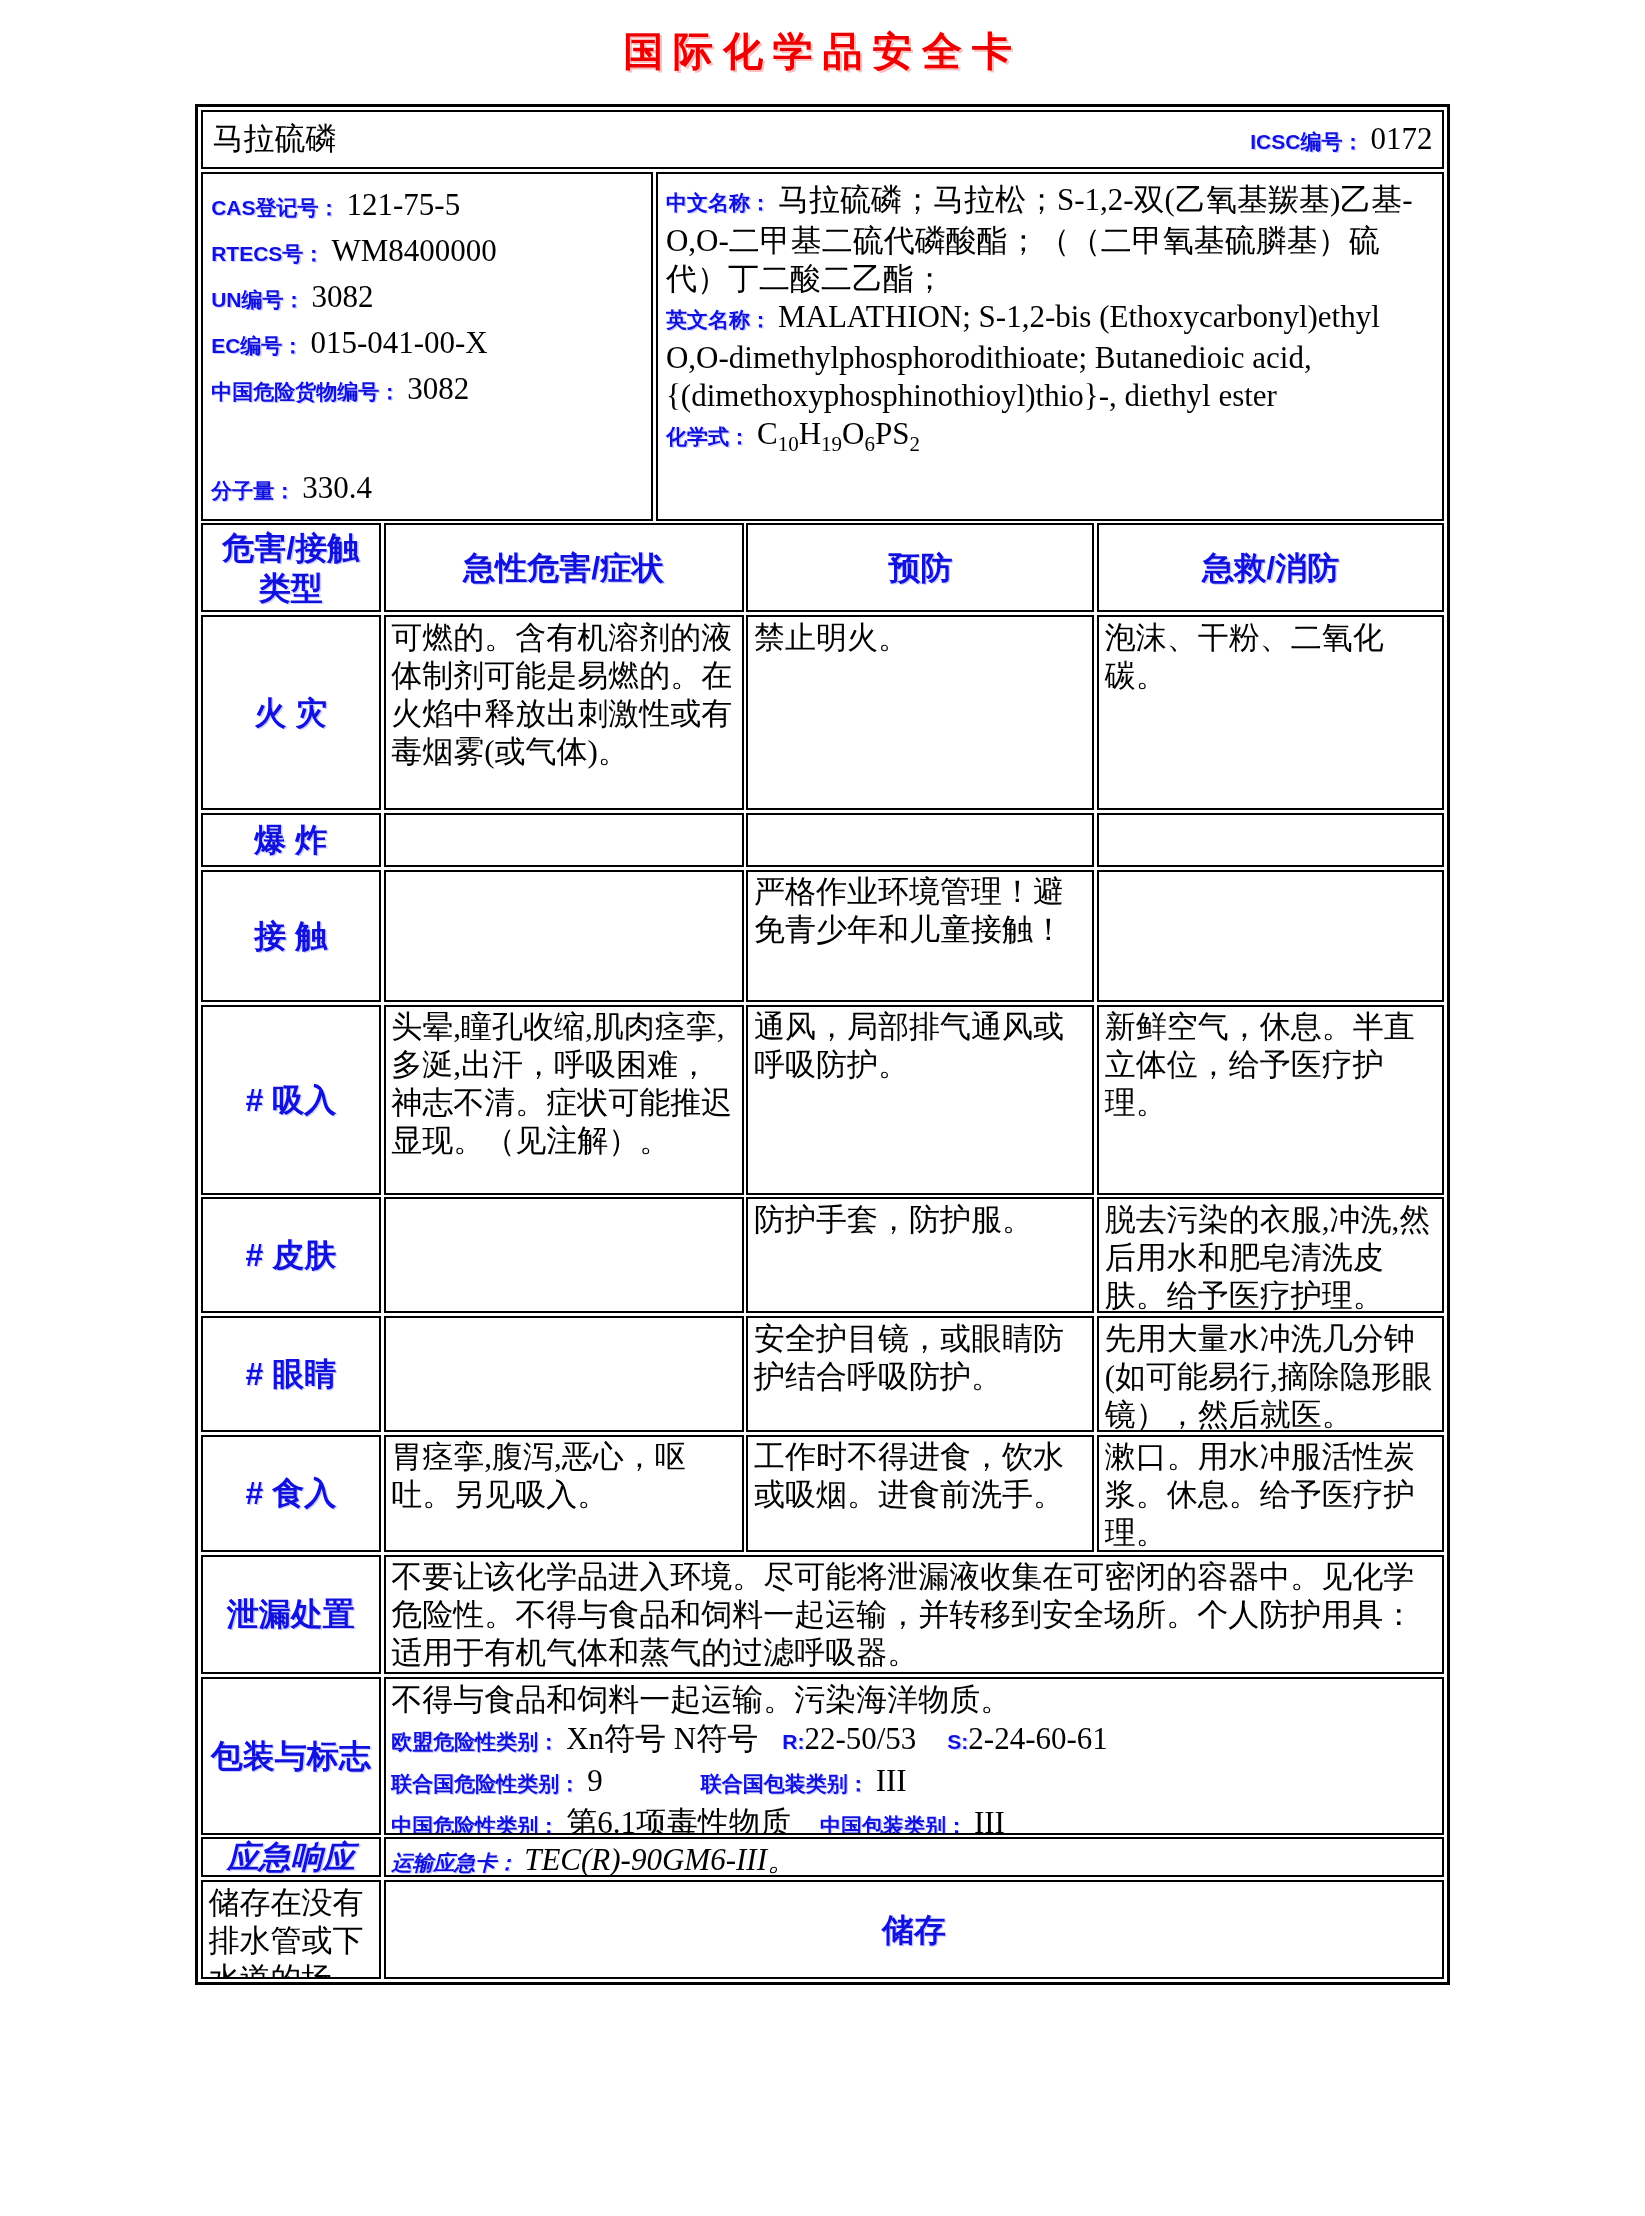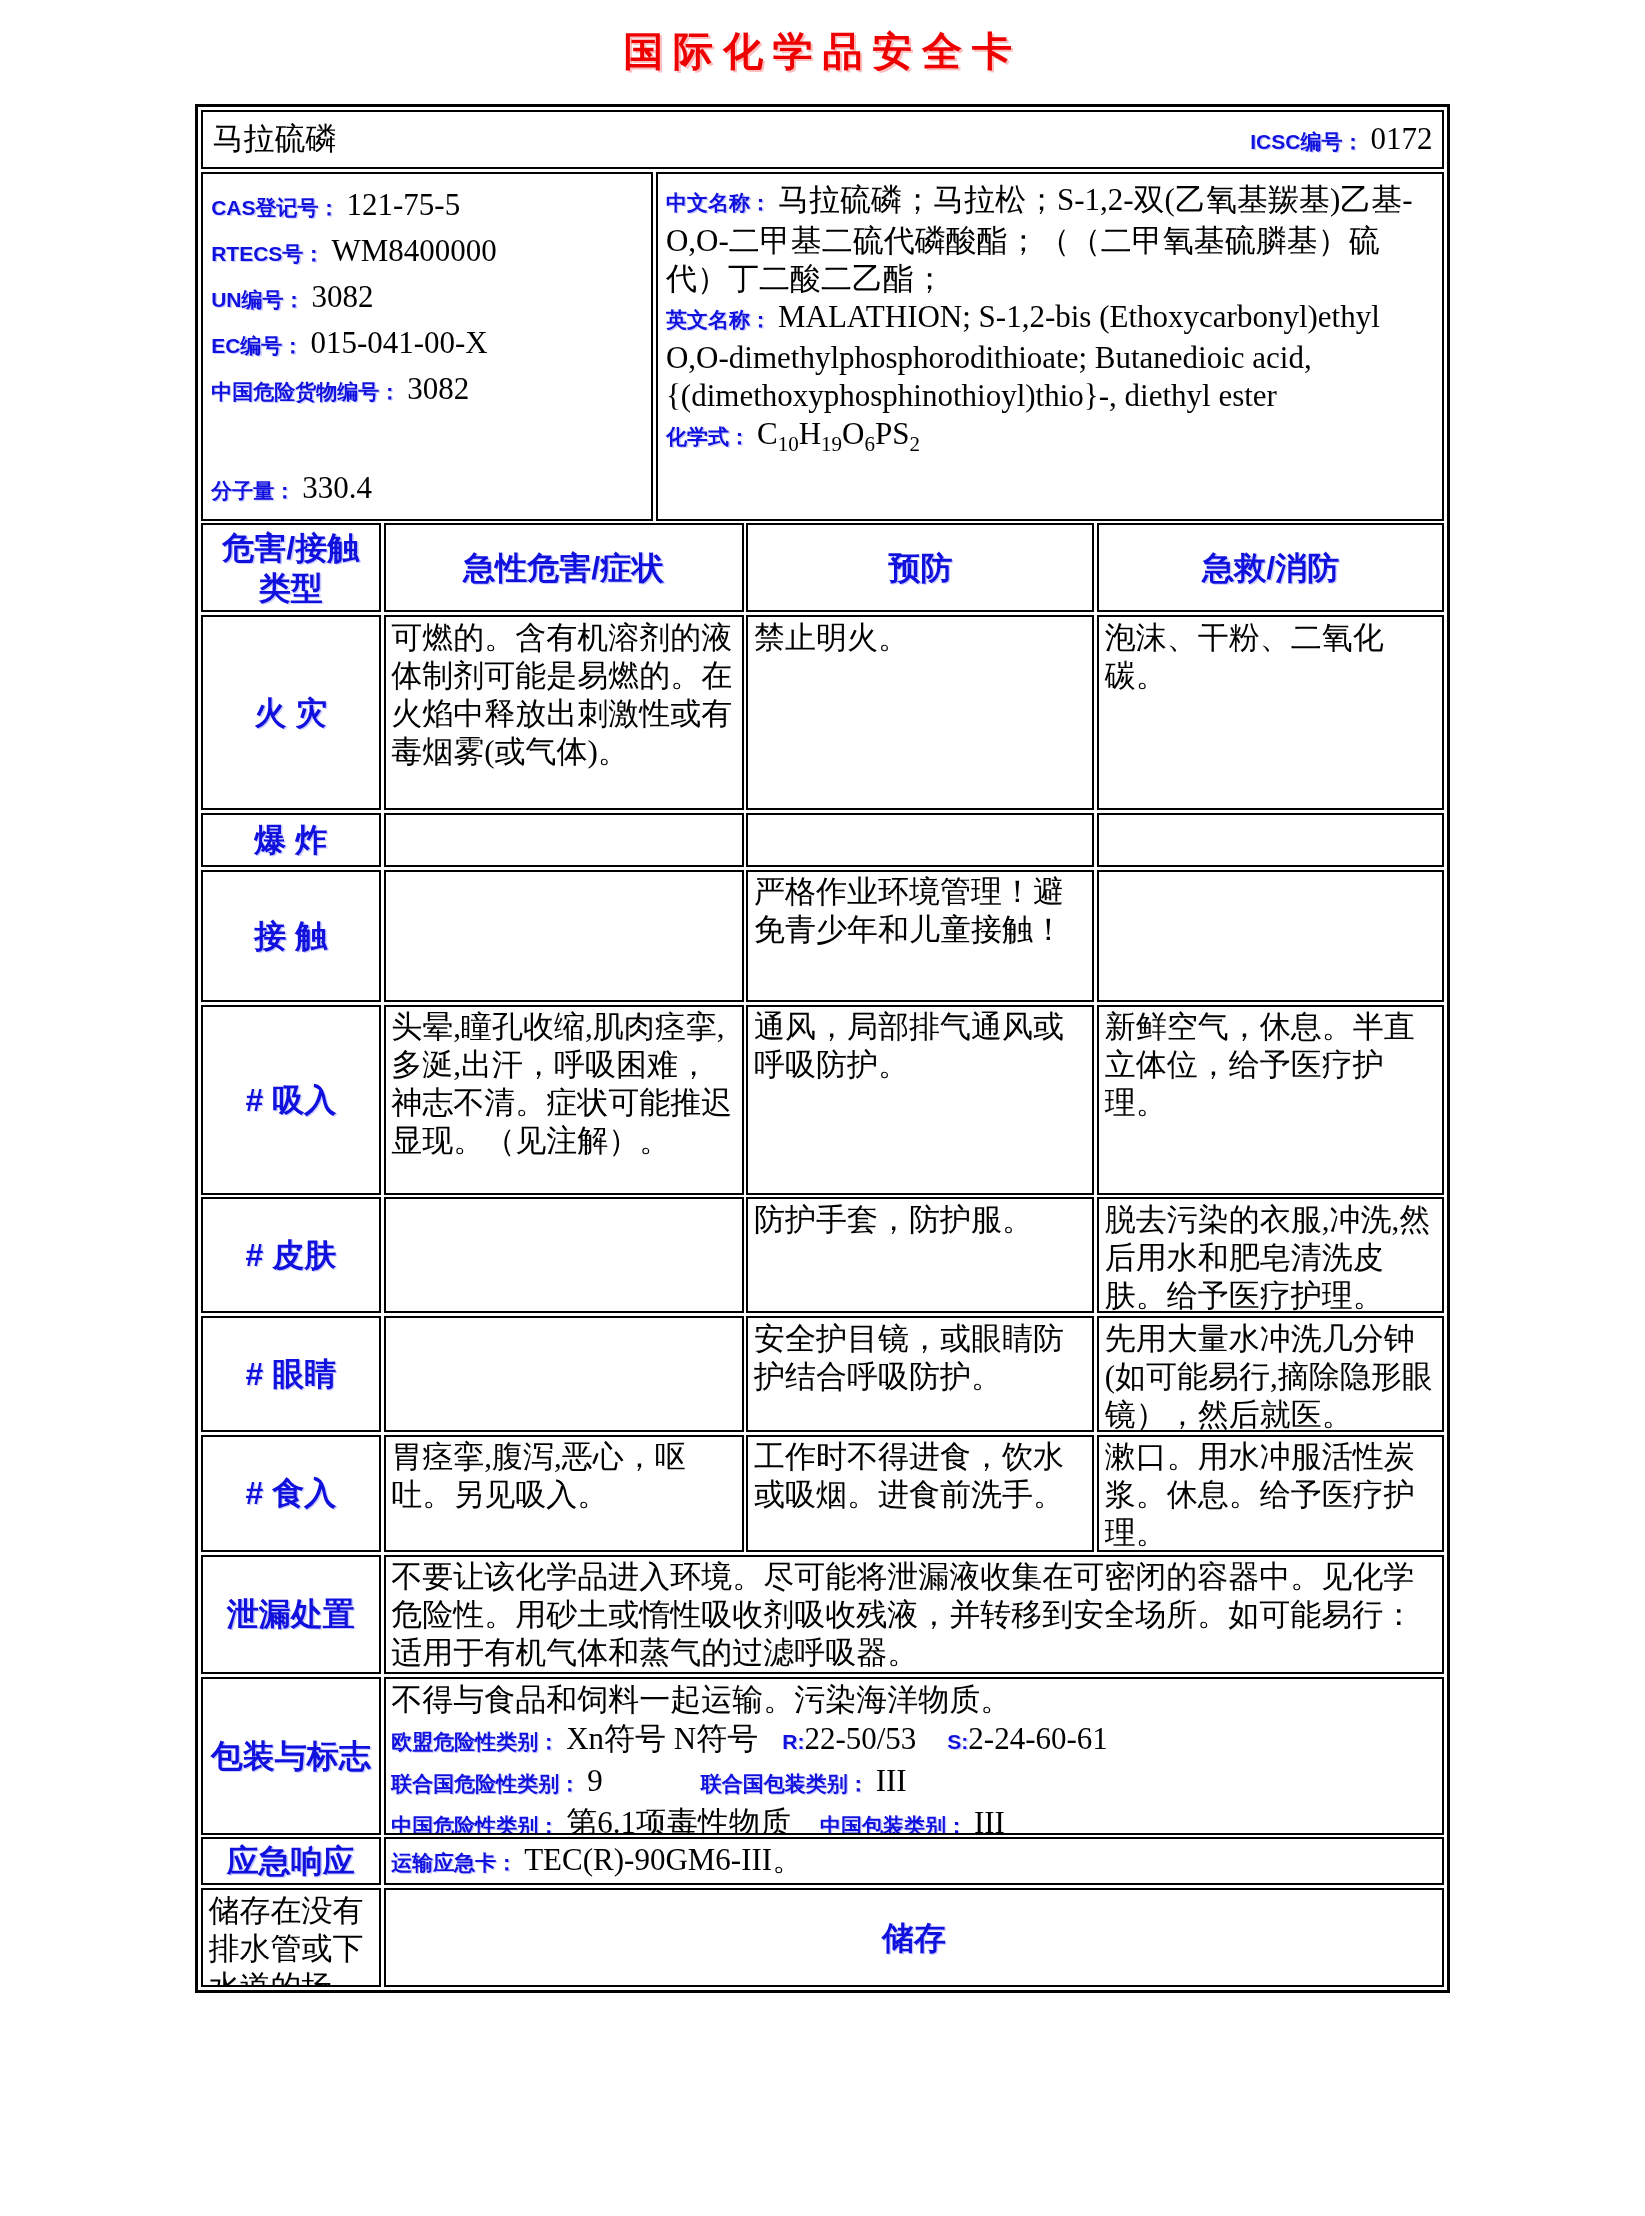--- a/index.html
+++ b/index.html
@@ -43,21 +43,21 @@
   .r-head{height:89px;}
   .r-fire{height:195px;}
   .r-expl{height:54px;}
   .r-cont{height:132px;}
   .r-inh {height:190px;}
   .r-skin{height:116px;}
   .r-eye {height:116px;}
   .r-ing {height:117px;}
   .r-spill{height:119px;}
   .r-pack{height:158px;}
-  .r-emrg{height:48px;}
+  .r-emrg{height:40px;font-style:italic;}
   .r-stor{height:99px;}
   .cell{
     border:2.1px solid var(--border-black);
     background:var(--page-bg);
     overflow:hidden;
   }
   .lbl{
     color:var(--accent-blue);
     font-family:"Liberation Sans",sans-serif;
     font-weight:bold;
@@ -196,21 +196,21 @@
 
     <div class="row cols4 r-ing">
       <div class="cell label-cell"># 食入</div>
       <div class="cell body-cell">胃痉挛,腹泻,恶心，呕吐。另见吸入。</div>
       <div class="cell body-cell">工作时不得进食，饮水或吸烟。进食前洗手。</div>
       <div class="cell body-cell">漱口。用水冲服活性炭浆。休息。给予医疗护理。</div>
     </div>
 
     <div class="row cols2 r-spill">
       <div class="cell label-cell">泄漏处置</div>
-      <div class="cell body-cell">不要让该化学品进入环境。尽可能将泄漏液收集在可密闭的容器中。见化学危险性。用砂土或惰性吸收剂吸收残液，并转移到安全场所。如可能易行：适用于有机气体和蒸气的过滤呼吸器。</div>
+      <div class="cell body-cell">不要让该化学品进入环境。尽可能将泄漏液收集在可密闭的容器中。见化学危险性。不得与食品和饲料一起运输，并转移到安全场所。个人防护用具：适用于有机气体和蒸气的过滤呼吸器。</div>
     </div>
 
     <div class="row cols2 r-pack">
       <div class="cell label-cell">包装与标志</div>
       <div class="cell body-cell">
         <div class="pline">不得与食品和饲料一起运输。污染海洋物质。</div>
         <div class="pline">
           <span class="lbl">欧盟危险性类别：</span><span class="val">Xn符号 N符号</span><span class="grp r"><span class="lbl nomr">R:</span><span class="val">22-50/53</span></span><span class="grp s"><span class="lbl nomr">S:</span><span class="val">2-24-60-61</span></span>
         </div>
         <div class="pline">

